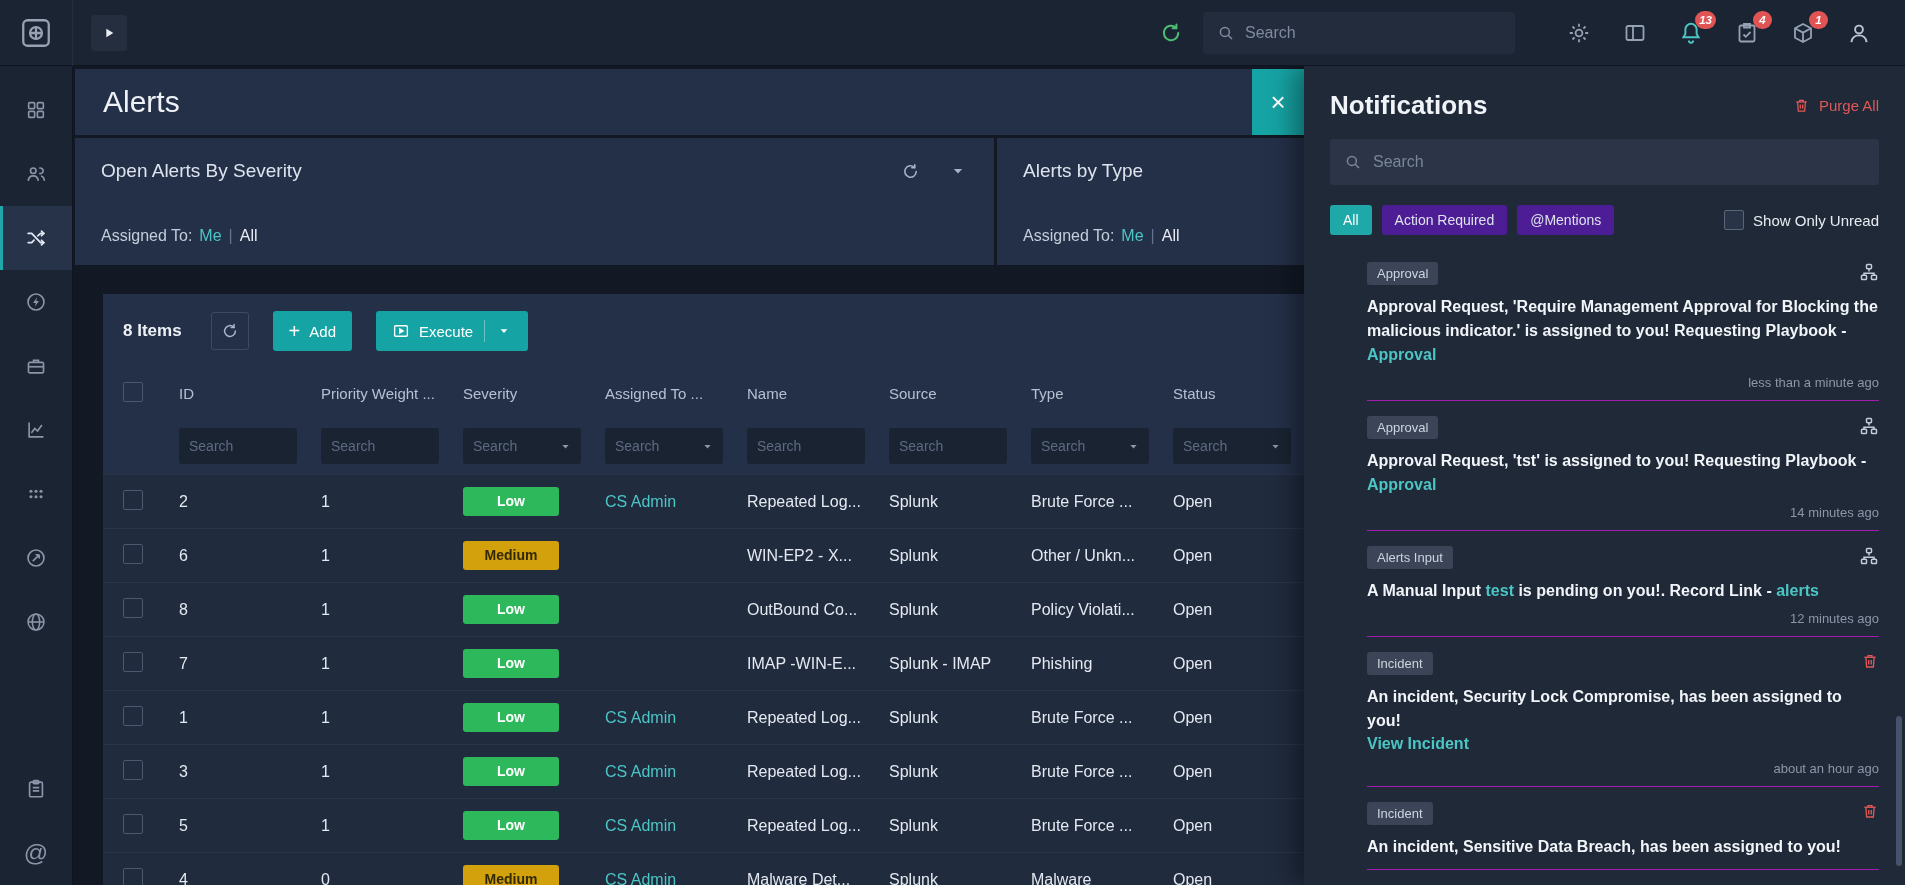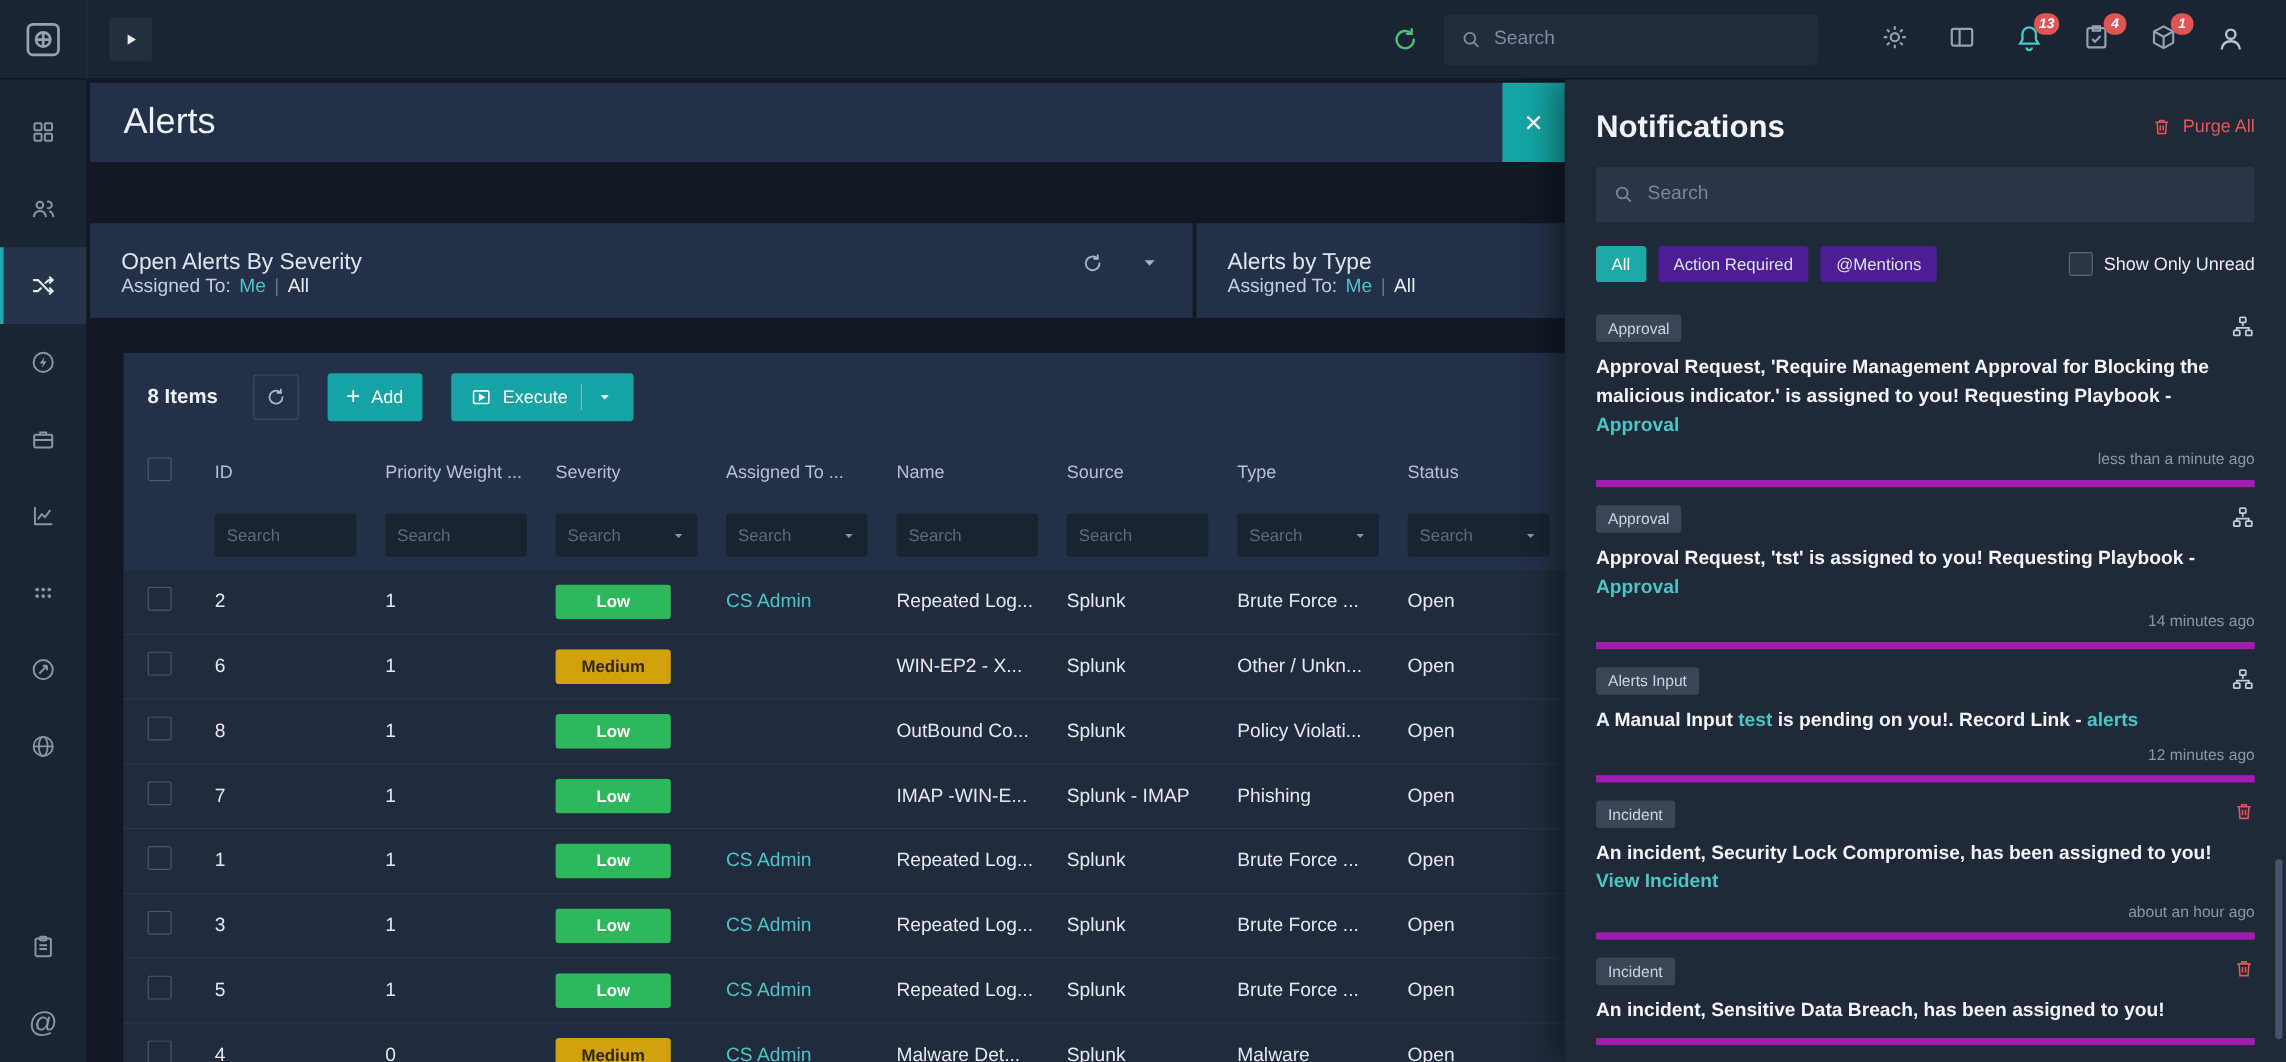--- a/index.html
+++ b/index.html
@@ -17,21 +17,21 @@
   .play-btn { width:36px; height:36px; margin-left:18px; background:#242e3f; border:none; border-radius:3px;
               color:#e8ecf2; display:flex; align-items:center; justify-content:center; }
   .tb-spacer { flex:1; }
   .sync-icon { color:#4dbd74; margin-right:20px; }
   .tb-search { width:312px; height:42px; background:#232c3c; border-radius:4px; display:flex;
                align-items:center; gap:10px; padding:0 14px; margin-right:36px; color:#7e8ba0; }
   .tb-search input { flex:1; background:transparent; border:none; color:#dfe5ee; font-size:16px; }
   .tb-search input::placeholder { color:#7e8ba0; }
   .tb-icons { display:flex; align-items:center; padding-right:18px; }
   .tb-icon { position:relative; width:28px; height:28px; margin:0 14px; color:#95a1b4;
-             display:flex; align-items:flex-start; justify-content:center;font-style:italic; }
+             display:flex; align-items:center; justify-content:center;font-style:italic; }
   .tb-icon.active { color:#4cc5c5; }
   .tb-icon.avatar { color:#b9c3d2; }
   .tb-badge { position:absolute; top:-8px; right:-11px; background:#e15454; color:#fff;
               font-size:11.5px; font-weight:700; min-width:19px; height:18px; line-height:18px;
               border-radius:9px; text-align:center; padding:0 4px; }
 
   
   .sidebar { position:absolute; left:0; top:66px; width:73px; height:819px; background:#1b2432;
              display:flex; flex-direction:column; align-items:stretch; padding-top:12px;
              border-right:1px solid #0e1520; z-index:15; }
@@ -43,21 +43,21 @@
   
   .main { position:absolute; left:73px; top:66px; right:0; bottom:0; overflow:hidden; z-index:1; }
   .page-header { position:absolute; left:2px; top:3px; width:1229px; height:66px; background:#243048;
                  display:flex; align-items:center; padding:0 28px; }
   .page-title { font-size:30px; font-weight:500; color:#eef2f7; }
   .close-btn { position:absolute; right:0; top:0; width:52px; height:66px; background:#16a3a3;
                border:none; color:#fff; font-size:26px; display:flex; align-items:center; justify-content:center; }
 
   .charts-row { position:absolute; left:2px; top:72px; width:1229px; height:127px; display:flex; gap:3px; }
   .chart-panel { background:#243048; padding:22px 26px 20px; display:flex; flex-direction:column;
-                 justify-content:space-between;margin-top:48px; }
+                 justify-content:space-between; }
   .chart-panel.left { width:919px; }
   .chart-panel.right { flex:1; }
   .cp-titlerow { display:flex; align-items:center; }
   .cp-titlerow h2 { font-size:19px; font-weight:500; color:#dde4ee; }
   .cp-icon { color:#a6b2c6; margin-left:28px; }
   .cp-icon.first { margin-left:auto; }
   .assigned-row { font-size:16px; color:#c3cddb; display:flex; gap:7px; }
   .assigned-row .me { color:#4cc5c5; }
   .assigned-row .pipe { color:#66728a; }
   .assigned-row .all { color:#e8ecf2; }
@@ -105,21 +105,21 @@
   .np-search { height:46px; background:#2b3547; border-radius:3px; display:flex; align-items:center;
                gap:11px; padding:0 14px; color:#7a8699; }
   .np-search input { flex:1; background:transparent; border:none; color:#dfe5ee; font-size:16px; }
   .np-search input::placeholder { color:#7a8699; }
   .np-filters { display:flex; align-items:center; margin-top:20px; gap:10px; }
   .pill { padding:7px 13px; border-radius:3px; background:#4c1d95; color:#dde3ec; font-size:14px; white-space:nowrap; }
   .pill.active { background:#1fa8a8; color:#fff; }
   .unread { margin-left:auto; display:flex; align-items:center; gap:9px; font-size:15px; color:#e8ecf2; }
   .unread .checkbox { margin-left:0; background:#2a3447; border-color:#5a6679; }
   .np-list { margin-top:12px; }
-  .ncard { padding:15px 0 10px; border-bottom:6px solid #a21caf; }
+  .ncard { padding:15px 0 10px; border-bottom:1px solid #a21caf;margin-left:37px; }
   .nhead { display:flex; align-items:flex-start; }
   .nbadge { background:#3b4557; color:#ccd4e0; font-size:13px; padding:4px 10px; border-radius:3px; }
   .nicon { margin-left:auto; }
   .nicon-sitemap { color:#c3ccda; }
   .nicon-trash { color:#e05858; }
   .ntext { margin-top:10px; font-size:16px; font-weight:700; line-height:1.5; color:#f1f4f8; }
   .nlink { color:#4cc5c5; }
   .naction { margin-top:2px; font-size:16px; font-weight:700; color:#4cc5c5; }
   .ntime { margin-top:8px; text-align:right; font-size:13px; color:#8c96a8; }
   .np-scrollbar { position:absolute; right:3px; top:650px; width:6px; height:150px;

